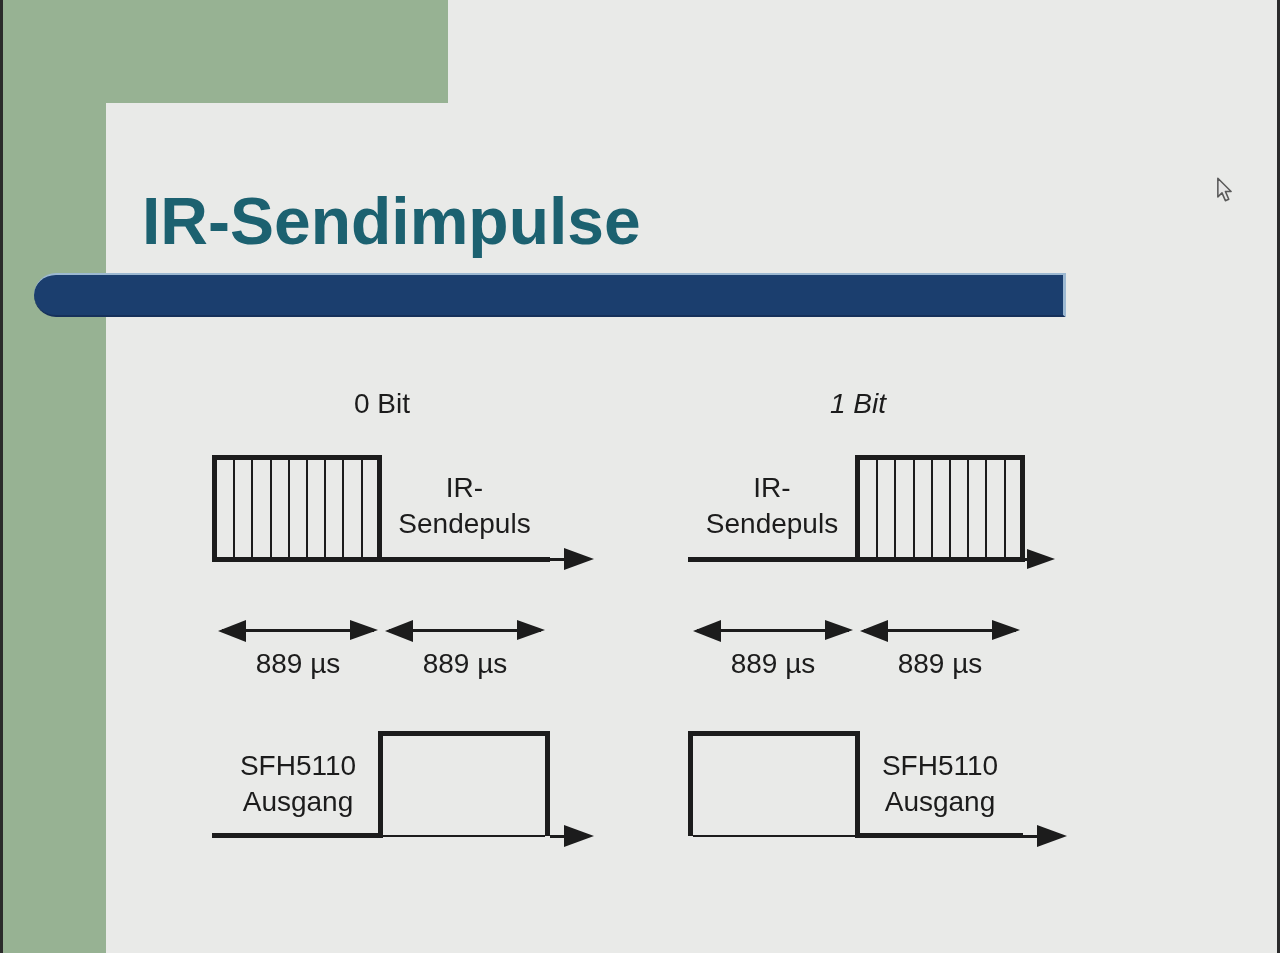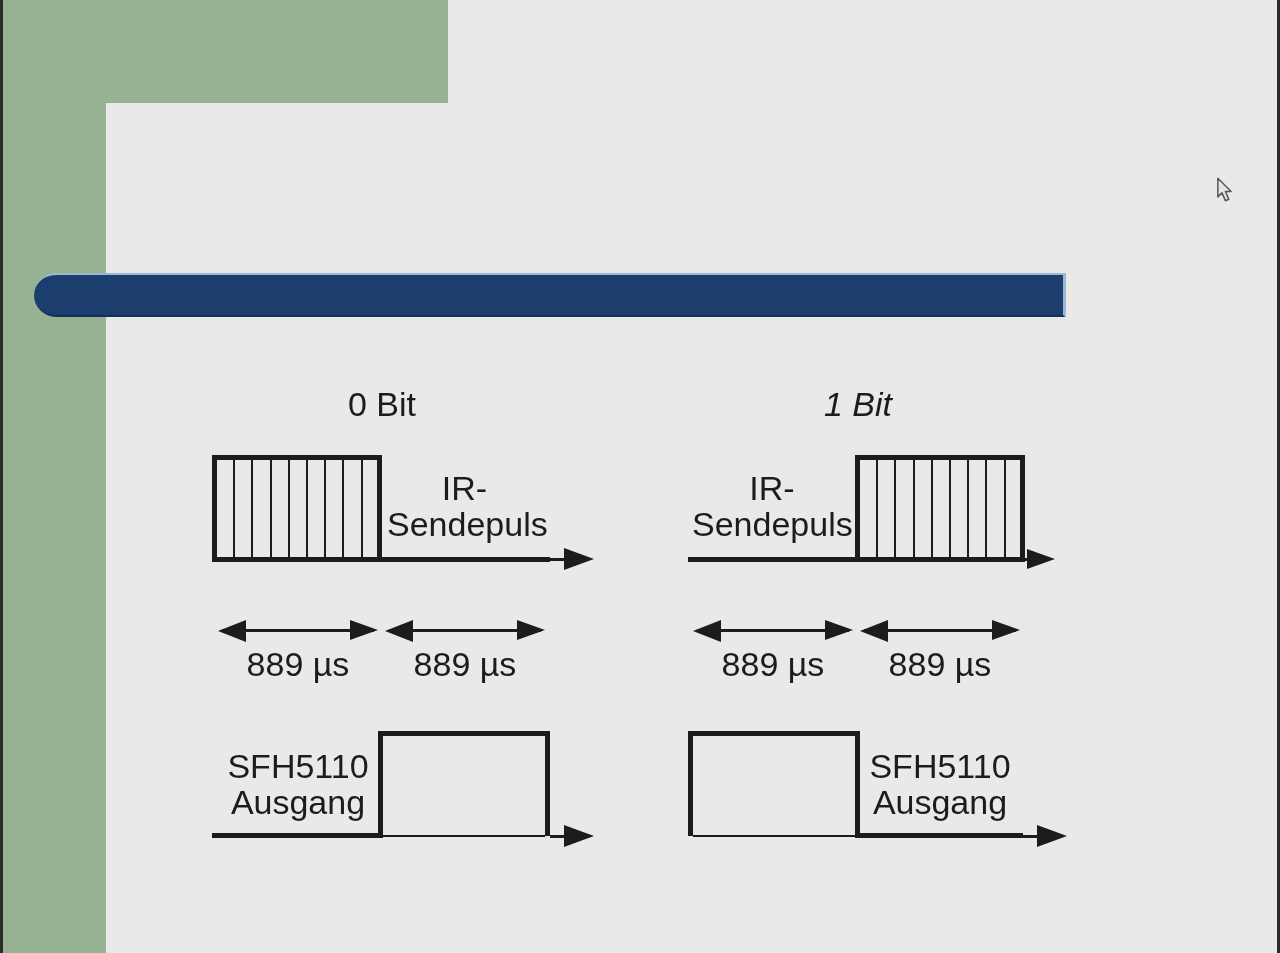--- a/index.html
+++ b/index.html
@@ -20,21 +20,21 @@
     left:142px;top:188px;margin:0;font-size:66px;line-height:1;font-weight:bold;
     color:#1c6170;letter-spacing:0;
   }
   .accent-bar{
     left:34px;top:273px;width:1032px;height:44px;background:#1b3e6e;
     border-radius:22px 0 0 22px;box-sizing:border-box;
     border-top:2px solid #9db9d2;border-right:3px solid #9db9d2;border-bottom:2px solid #16305a;
   }
   
   .ink{background:#1c1c1c;}
-  .txt{color:#1c1c1c;font-size:34px;line-height:36px;text-align:center;}
+  .txt{color:#1c1c1c;font-size:28px;line-height:36px;text-align:center;}
   .heading{width:140px;}
   
   .pulse-block{
     width:170px;height:107px;box-sizing:border-box;border:5px solid #1c1c1c;
     background-image:repeating-linear-gradient(90deg,transparent 0px,transparent 16.2px,#1c1c1c 16.2px,#1c1c1c 18.2px);
   }
   .out-pulse{
     width:172px;height:105px;box-sizing:border-box;
     border:5px solid #1c1c1c;border-bottom:none;background:transparent;
   }
@@ -49,20 +49,21 @@
 </style>
 </head>
 <body>
 
 <div class="slide">
 
   <div class="abs green-left"></div>
   <div class="abs green-top"></div>
   <div class="abs content-area"></div>
 
+  <h1 class="abs slide-title">IR-Sendimpulse</h1>
   <div class="abs accent-bar"></div>
 
   <div class="abs txt heading" style="left:312px;top:386px;">0 Bit</div>
 
   <div class="abs pulse-block" style="left:212px;top:455px;"></div>
   <div class="abs ink" style="left:377px;top:557px;width:173px;height:5px;"></div>
   <div class="abs ink" style="left:550px;top:558px;width:22px;height:3px;"></div>
   <div class="abs tri tri-right" style="left:564px;top:548px;"></div>
   <div class="abs txt" style="left:387px;top:470px;width:155px;">
     <span>IR-</span><br>

